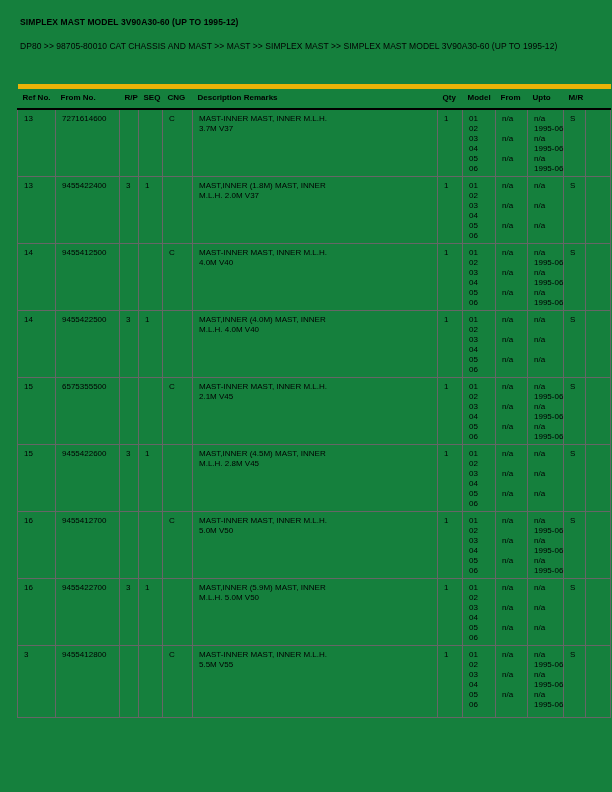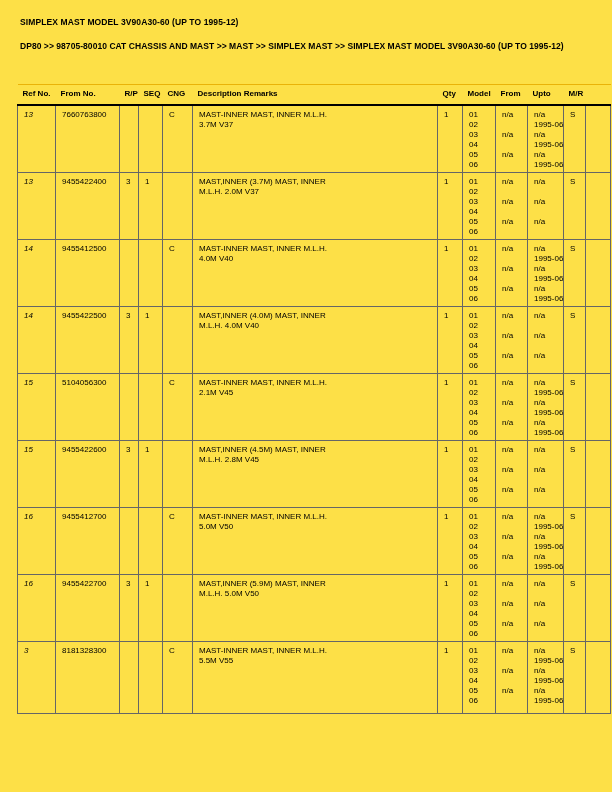--- a/index.html
+++ b/index.html
@@ -4,57 +4,57 @@
 <style>
   html, body {
     margin: 0;
     padding: 0;
     background: #ffffff;
   }
   .page {
     position: relative;
     width: 612px;
     height: 792px;
-    background: #fde047;
+    background: #15803d;
     color: #000000;
     font-family: "Liberation Sans", "DejaVu Sans", sans-serif;
     overflow: hidden;
   }
   .title {
     position: absolute;
     left: 20px;
     top: 17px;
     font-size: 8.5px;
     font-weight: bold;
     white-space: nowrap;
     letter-spacing: 0.1px;
   }
   .breadcrumb {
     position: absolute;
     left: 20px;
     top: 41px;
     font-size: 8.5px;
-    font-weight: bold;
+    font-weight: normal;
     white-space: nowrap;
     letter-spacing: 0.05px;
   }
   table.parts {
     position: absolute;
     left: 17px;
     top: 84px;
     width: 593px;
     border-collapse: collapse;
     table-layout: fixed;
     font-size: 8px;
   }
   table.parts thead th {
     text-align: left;
     font-weight: bold;
     font-size: 8px;
-    border-top: 1px solid #eab308;
+    border-top: 5px solid #eab308;
     border-bottom: 2px solid #000000;
     padding: 4px 0 6px 5px;
     white-space: nowrap;
     overflow: visible;
   }
   table.parts tbody td {
     border: 1px solid #666666;
     vertical-align: top;
     padding: 4px 1px 2px 6px;
     white-space: nowrap;
@@ -65,21 +65,21 @@
   }
   table.parts tbody tr:last-child {
     height: 72px;
   }
   .ln {
     line-height: 10px;
     min-height: 10px;
   }
   td.desc-cell { padding-left: 9px; margin-top: 39px; }
   td.cng-cell { padding-left: 9px; }
-  td.ref-cell { padding-left: 10px; font-style: italic; }
+  td.ref-cell { padding-left: 10px; }
   th.cng-h { padding-left: 7px; }
   th.desc-h { padding-left: 9px; }
   td.narrow, th.narrow { padding-left: 4px; }
 </style>
 </head>
 <body>
 
 <div class="page">
 
   <div class="title">SIMPLEX MAST MODEL 3V90A30-60 (UP TO 1995-12)</div>
@@ -113,21 +113,21 @@
         <th class="narrow">Model</th>
         <th class="narrow">From</th>
         <th class="narrow">Upto</th>
         <th>M/R</th>
         <th></th>
       </tr>
     </thead>
     <tbody>
         <tr>
           <td class="ref-cell">13</td>
-          <td>7660763800</td>
+          <td>7271614600</td>
           <td></td>
           <td></td>
           <td class="cng-cell">C</td>
           <td class="desc-cell">
             <div class="ln">MAST-INNER MAST, INNER M.L.H.</div>
             <div class="ln">3.7M V37</div>
           </td>
           <td>1</td>
           <td class="narrow">
             <div class="ln">01</div>
@@ -156,21 +156,21 @@
           <td>S</td>
           <td></td>
         </tr>
         <tr>
           <td class="ref-cell">13</td>
           <td>9455422400</td>
           <td>3</td>
           <td>1</td>
           <td class="cng-cell"></td>
           <td class="desc-cell">
-            <div class="ln">MAST,INNER (3.7M) MAST, INNER</div>
+            <div class="ln">MAST,INNER (1.8M) MAST, INNER</div>
             <div class="ln">M.L.H. 2.0M V37</div>
           </td>
           <td>1</td>
           <td class="narrow">
             <div class="ln">01</div>
             <div class="ln">02</div>
             <div class="ln">03</div>
             <div class="ln">04</div>
             <div class="ln">05</div>
             <div class="ln">06</div>
@@ -265,21 +265,21 @@
             <div class="ln">n/a</div>
             <div class="ln">&nbsp;</div>
             <div class="ln">n/a</div>
             <div class="ln">&nbsp;</div>
           </td>
           <td>S</td>
           <td></td>
         </tr>
         <tr>
           <td class="ref-cell">15</td>
-          <td>5104056300</td>
+          <td>6575355500</td>
           <td></td>
           <td></td>
           <td class="cng-cell">C</td>
           <td class="desc-cell">
             <div class="ln">MAST-INNER MAST, INNER M.L.H.</div>
             <div class="ln">2.1M V45</div>
           </td>
           <td>1</td>
           <td class="narrow">
             <div class="ln">01</div>
@@ -417,21 +417,21 @@
             <div class="ln">n/a</div>
             <div class="ln">&nbsp;</div>
             <div class="ln">n/a</div>
             <div class="ln">&nbsp;</div>
           </td>
           <td>S</td>
           <td></td>
         </tr>
         <tr>
           <td class="ref-cell">3</td>
-          <td>8181328300</td>
+          <td>9455412800</td>
           <td></td>
           <td></td>
           <td class="cng-cell">C</td>
           <td class="desc-cell">
             <div class="ln">MAST-INNER MAST, INNER M.L.H.</div>
             <div class="ln">5.5M V55</div>
           </td>
           <td>1</td>
           <td class="narrow">
             <div class="ln">01</div>

